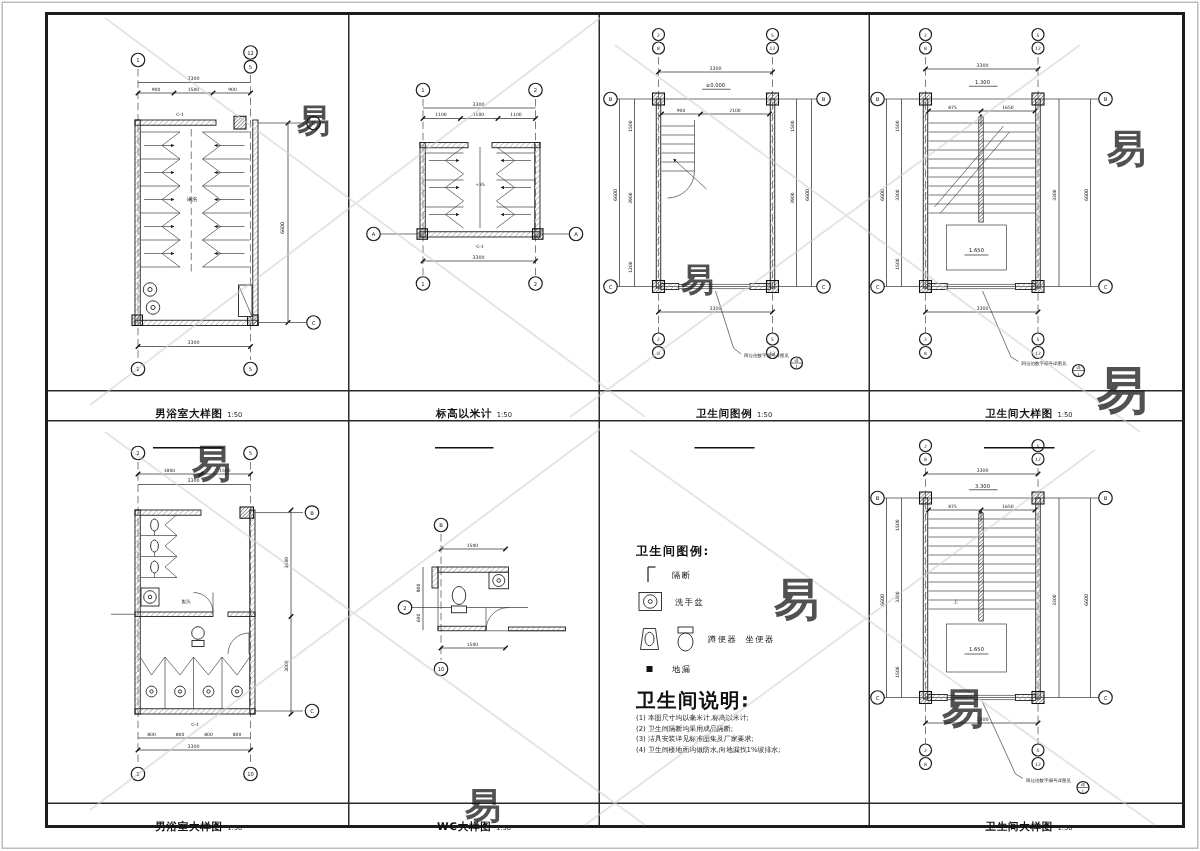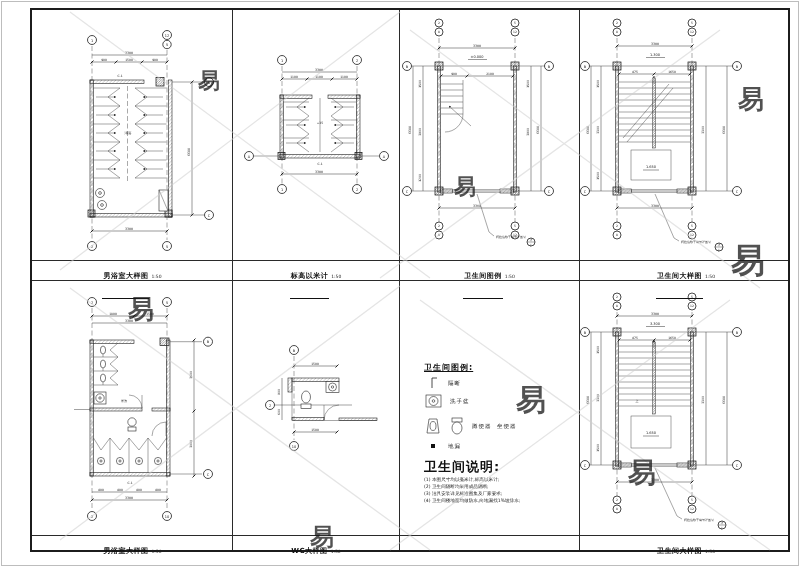--- a/index.html
+++ b/index.html
@@ -23,21 +23,21 @@
   .tick{stroke:#111;stroke-width:.9;fill:none;}
   .gridln{stroke:#555;stroke-width:.5;stroke-dasharray:5 2.5;fill:none;}
   .axln{stroke:#444;stroke-width:.5;fill:none;}
   .w{fill:url(#hatch);stroke:#1e1e1e;stroke-width:.6;}
   .col{fill:url(#hatch2);stroke:#111;stroke-width:.7;}
   .bub{fill:#ffffff;stroke:#1c1c1c;stroke-width:.8;}
   .fx{fill:#ffffff;stroke:#222;stroke-width:.6;}
   .t3{font-size:3px;}.t32{font-size:3.2px;}.t35{font-size:3.5px;}
   .mid{text-anchor:middle;}
   .legend-box{position:absolute;color:#111;}
-  .legend-title{font-size:8px;font-weight:bold;letter-spacing:1px;text-decoration:underline;}
+  .legend-title{font-size:8px;font-weight:bold;letter-spacing:1px;}
   .legend-row{display:flex;align-items:center;margin-top:3px;}
   .legend-label{font-size:5.5px;margin-left:6px;letter-spacing:1px;}
   .notes-title{font-size:13px;font-weight:bold;margin-top:8px;letter-spacing:1px;}
   .note-line{font-size:4.6px;line-height:7px;color:#222;white-space:nowrap;}
   .wm{position:absolute;inset:0;pointer-events:none;}
 </style>
 </head>
 <body>
 
 <svg width="0" height="0" style="position:absolute">

